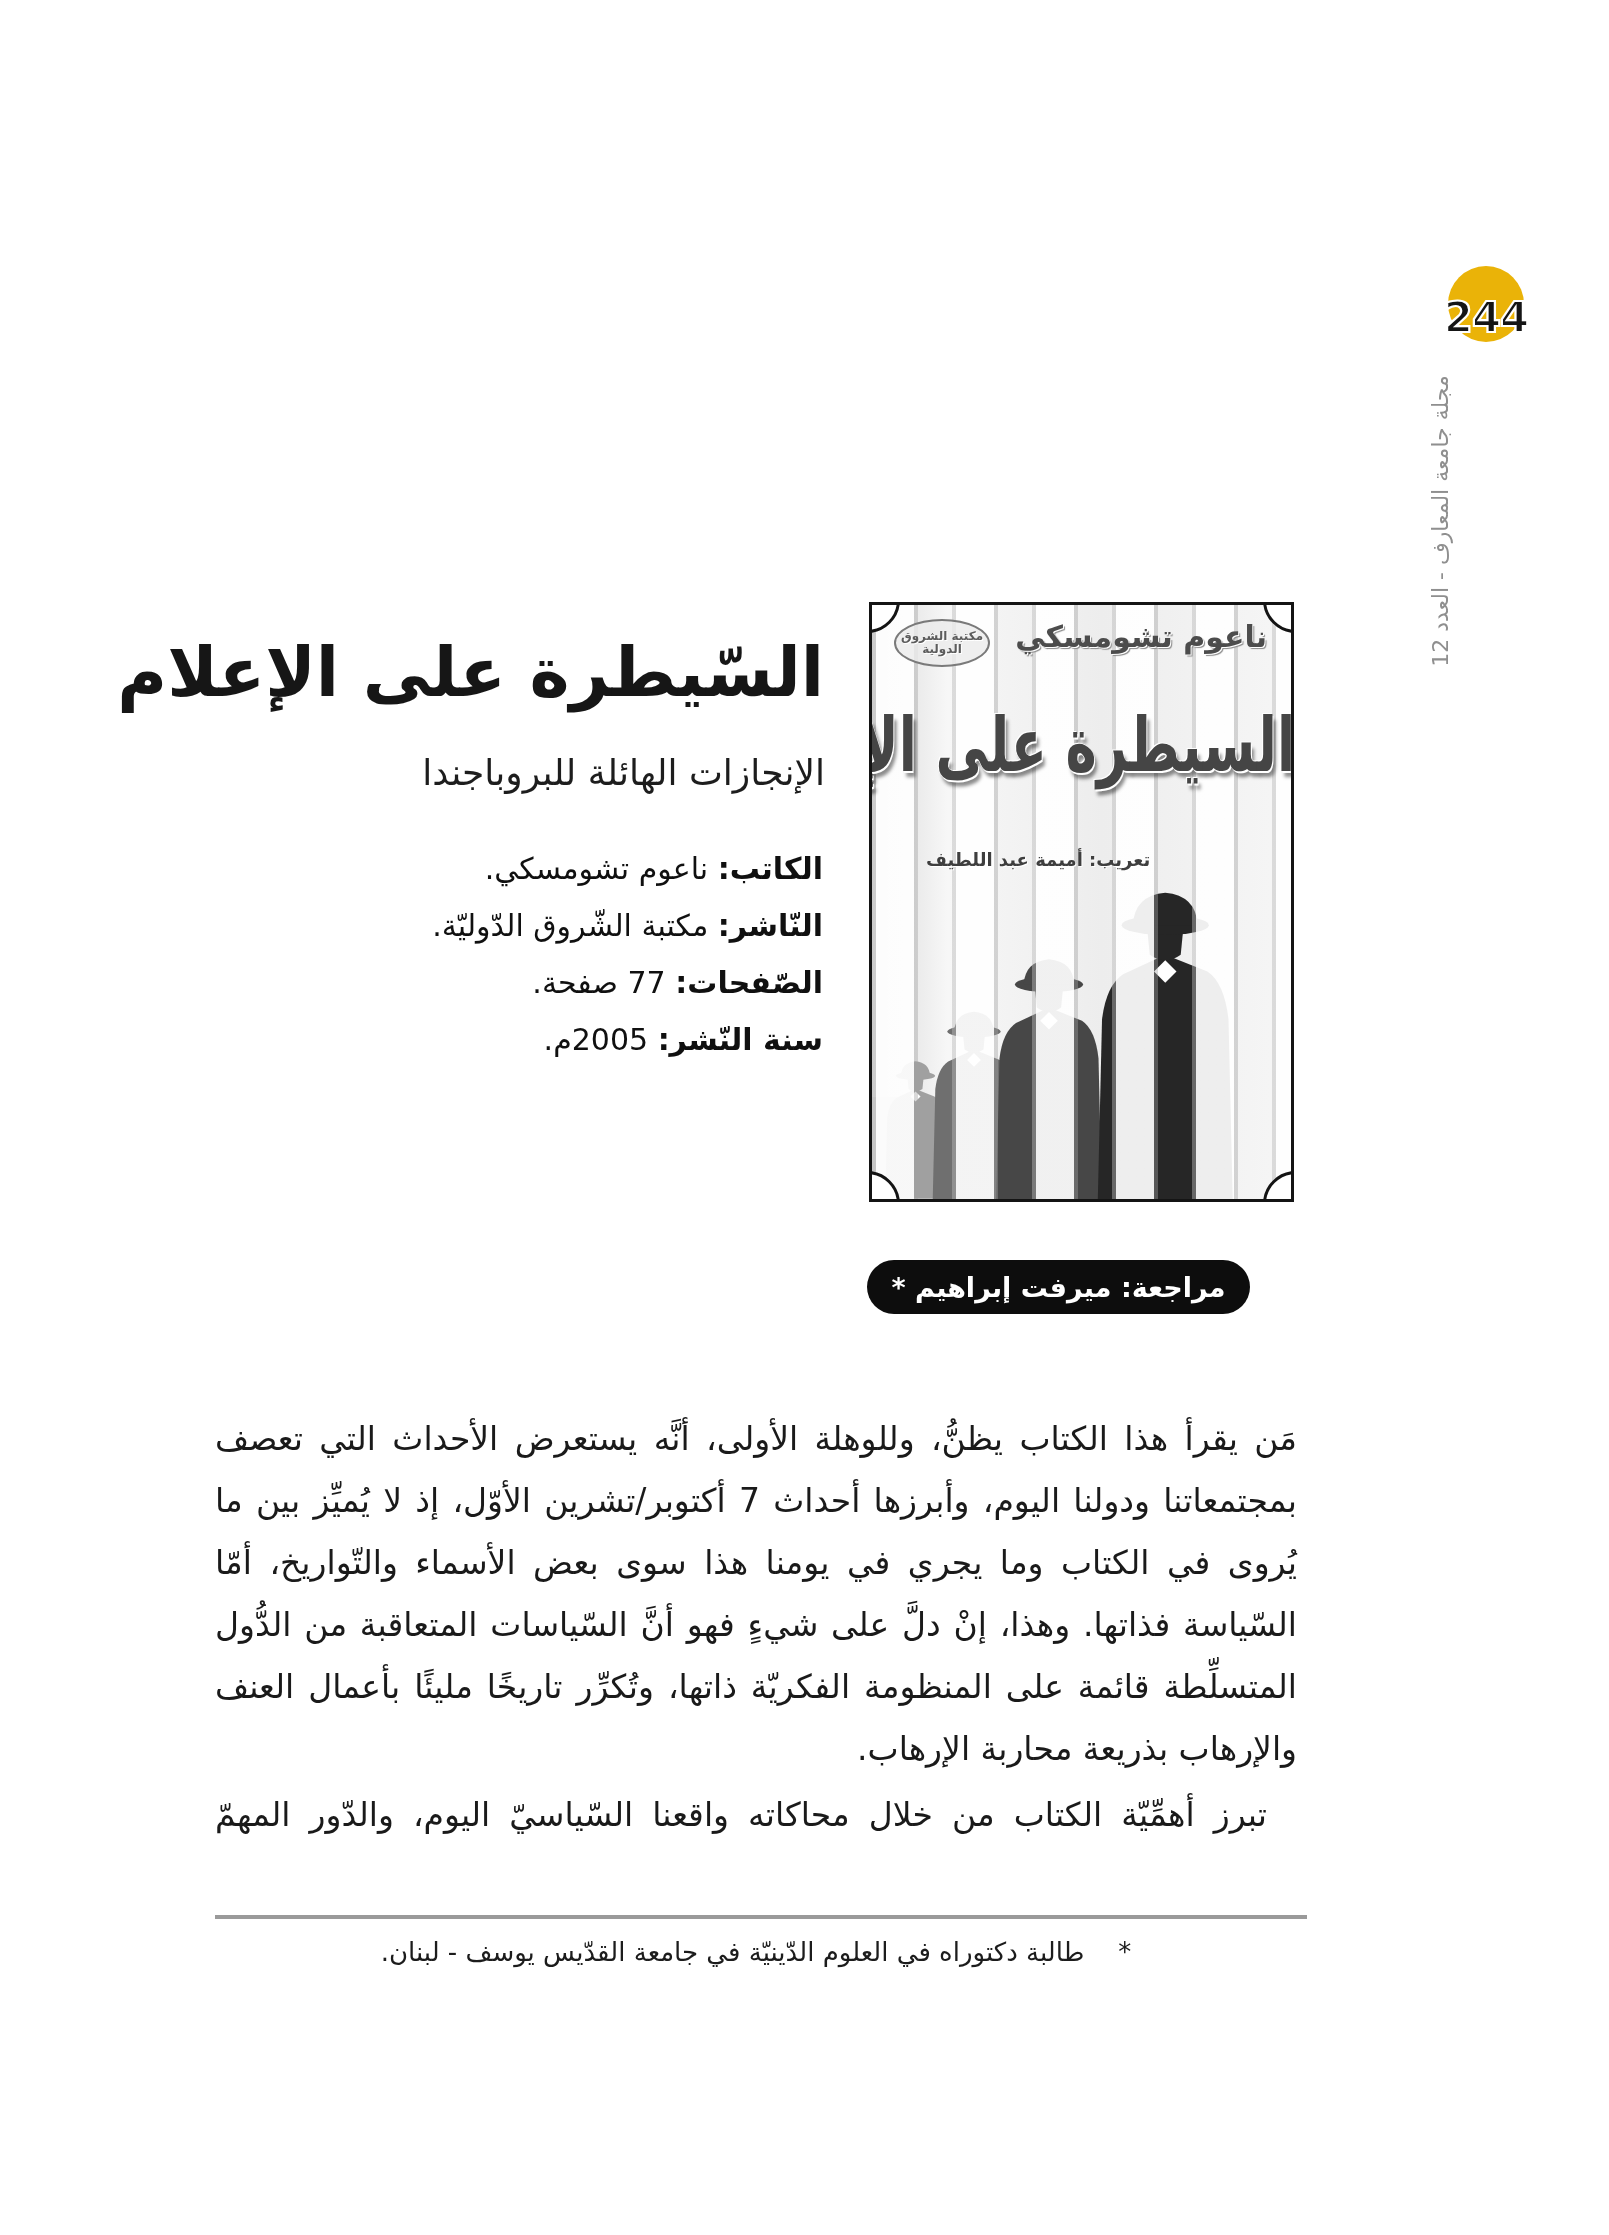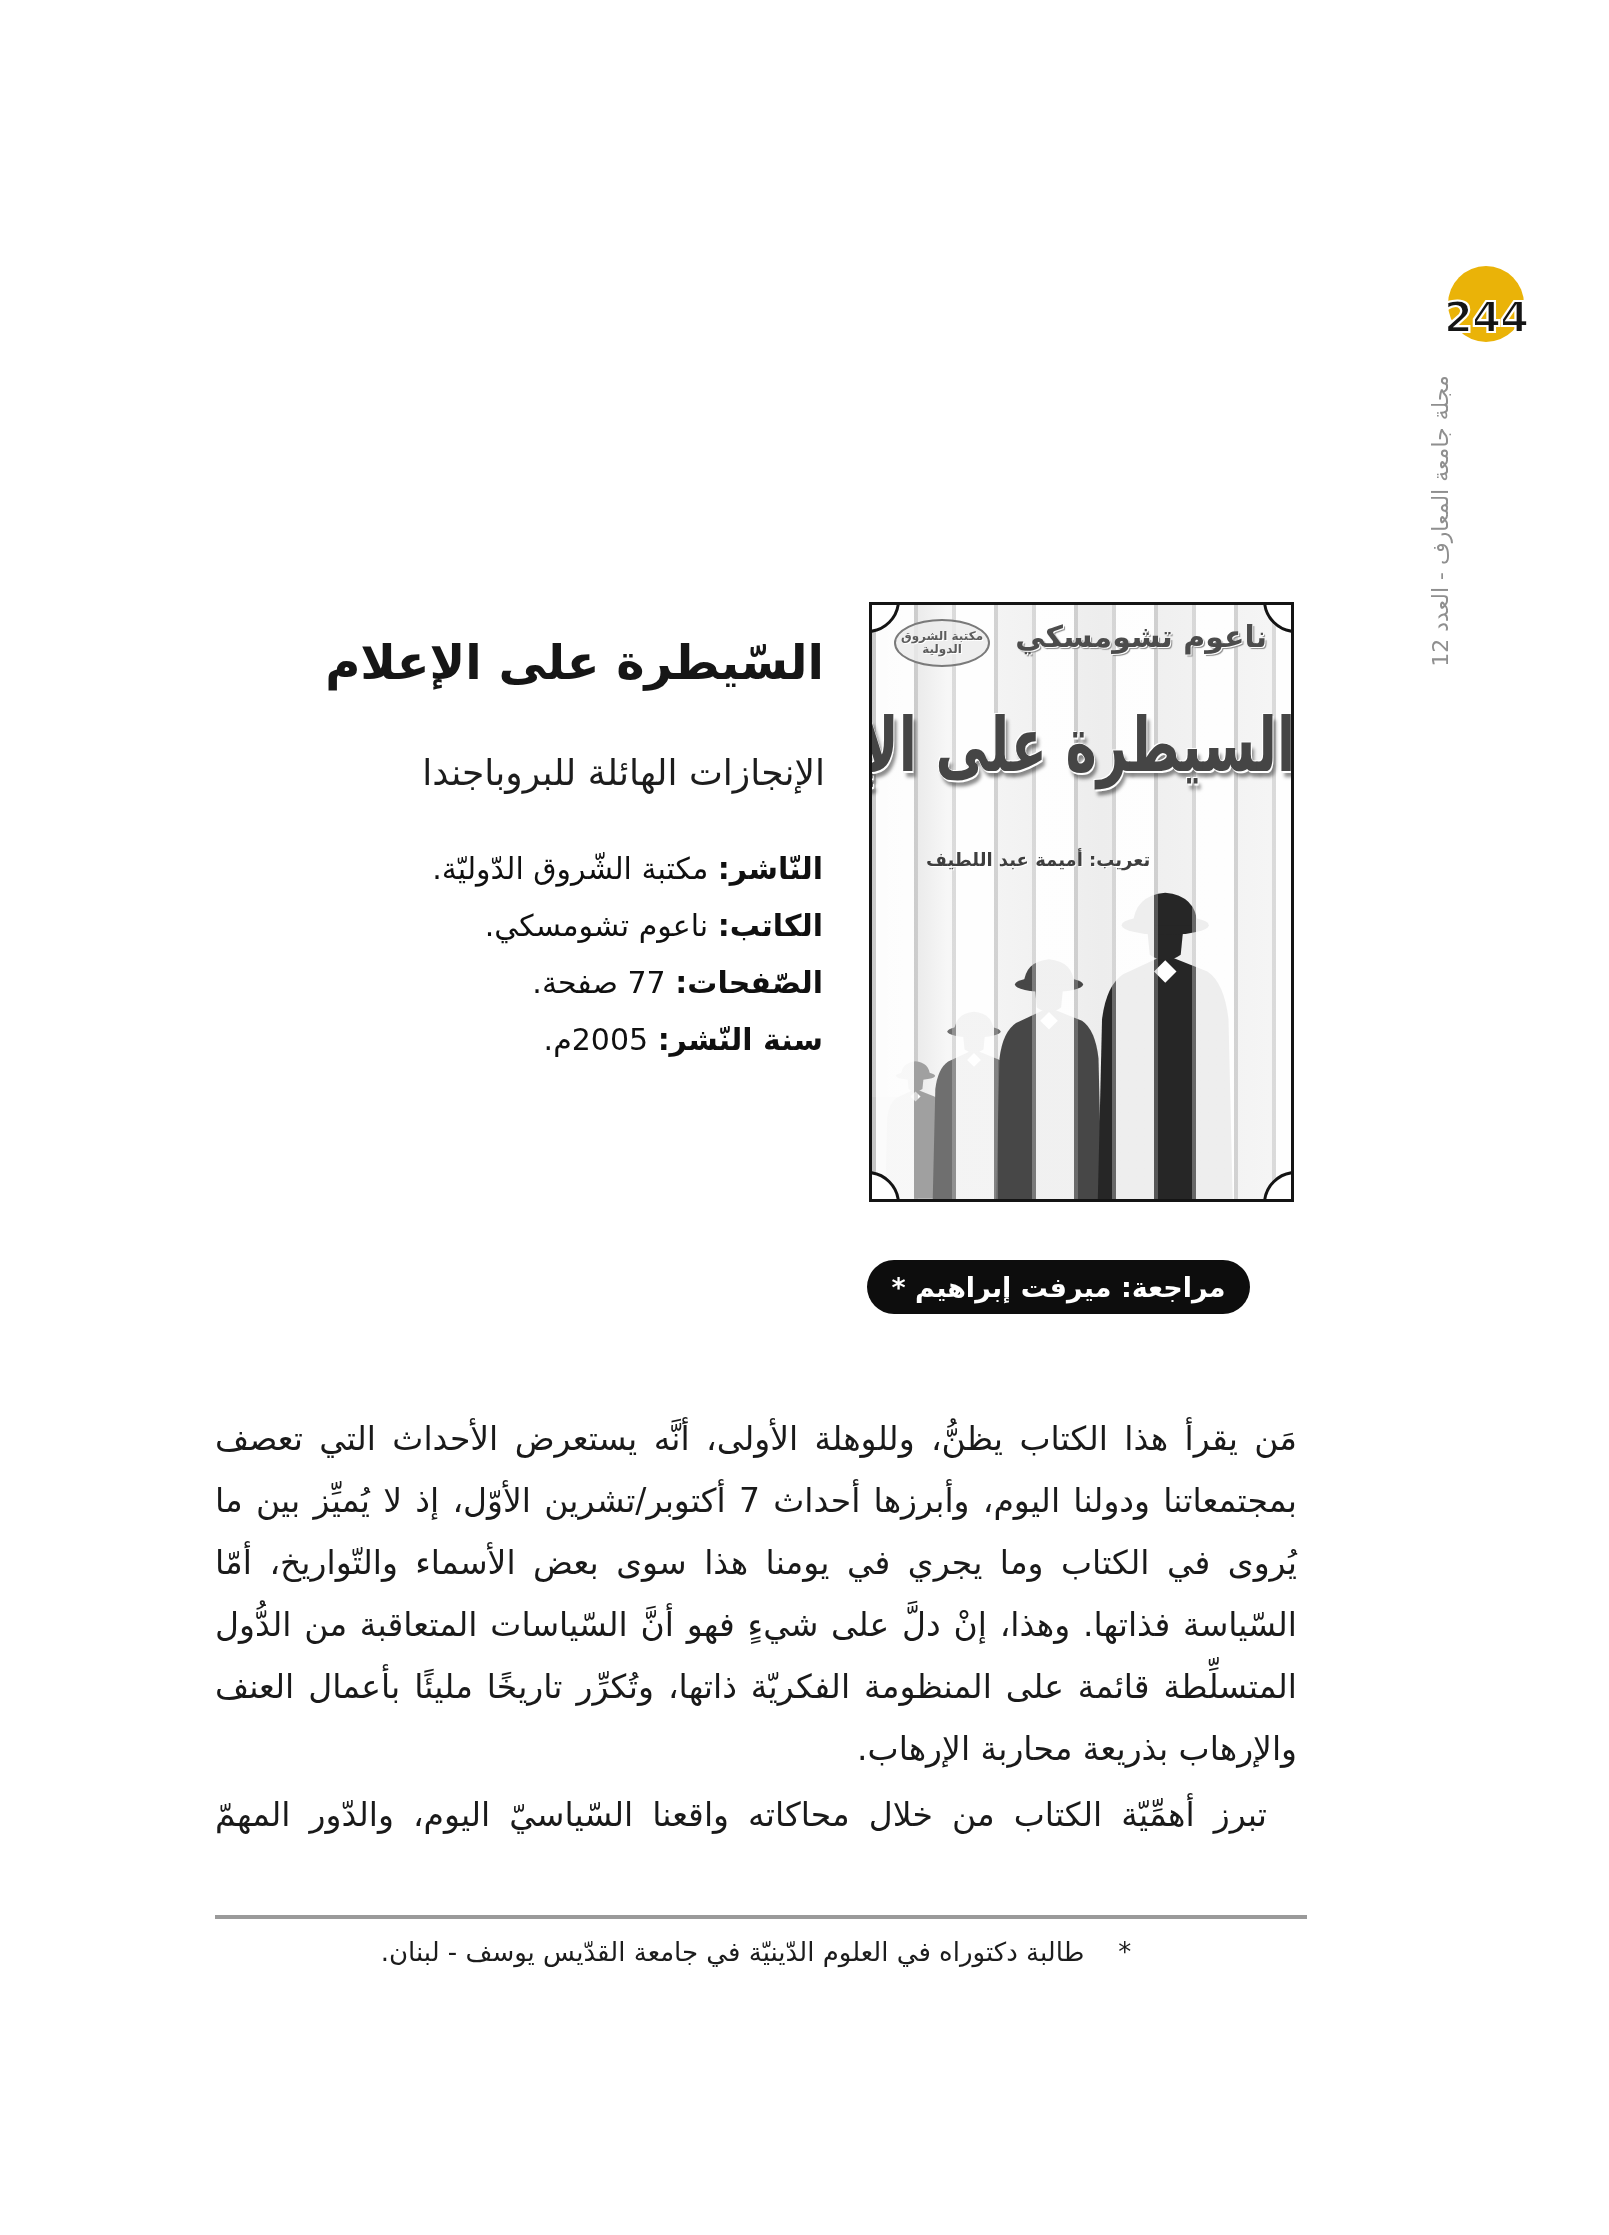--- a/index.html
+++ b/index.html
@@ -23,21 +23,21 @@
   .journal-vertical{
     left:1272px;top:507px;width:340px;height:28px;
     transform:rotate(-90deg);
     direction:rtl;text-align:center;
     color:#8f8f8f;font-size:22px;letter-spacing:.5px;white-space:nowrap;
   }
 
   
   .book-title{
     right:785px;top:636px;direction:rtl;text-align:left;
-    font-size:48px;font-weight:bold;color:#161616;white-space:nowrap;line-height:1.1;
+    font-size:68px;font-weight:bold;color:#161616;white-space:nowrap;line-height:1.1;
   }
   .book-subtitle{
     right:784px;top:752px;direction:rtl;text-align:right;
     font-size:36px;color:#1d1d1d;white-space:nowrap;line-height:1.15;
   }
   .book-meta{
     right:786px;top:840px;direction:rtl;text-align:right;
     font-size:30px;color:#101010;line-height:57px;white-space:nowrap;
   }
   .book-meta .lbl{font-weight:bold;}
@@ -132,22 +132,22 @@
 <div class="abs page-circle">
   <span>244</span>
 </div>
 
 <div class="abs journal-vertical">مجلة جامعة المعارف - العدد 12</div>
 
 <div class="abs book-title">السّيطرة على الإعلام</div>
 <div class="abs book-subtitle">الإنجازات الهائلة للبروباجندا</div>
 
 <div class="abs book-meta">
+  <div><span class="lbl">الكاتب:</span><span class="val"> ناعوم تشومسكي.</span></div>
   <div><span class="lbl">النّاشر:</span><span class="val"> مكتبة الشّروق الدّوليّة.</span></div>
-  <div><span class="lbl">الكاتب:</span><span class="val"> ناعوم تشومسكي.</span></div>
   <div><span class="lbl">الصّفحات:</span><span class="val"> 77 صفحة.</span></div>
   <div><span class="lbl">سنة النّشر:</span><span class="val"> 2005م.</span></div>
 </div>
 
 <div class="abs cover">
   <svg class="men" width="425" height="600" viewBox="0 0 425 600">
     <defs>
       <g id="man">
         <path d="M50,46 L20,60 Q8,68 5,92 L2,220 L98,220 L95,92 Q92,66 80,58 Z"></path>
         <path d="M37,26 L63,26 L61,46 Q50,54 39,46 Z"></path>

